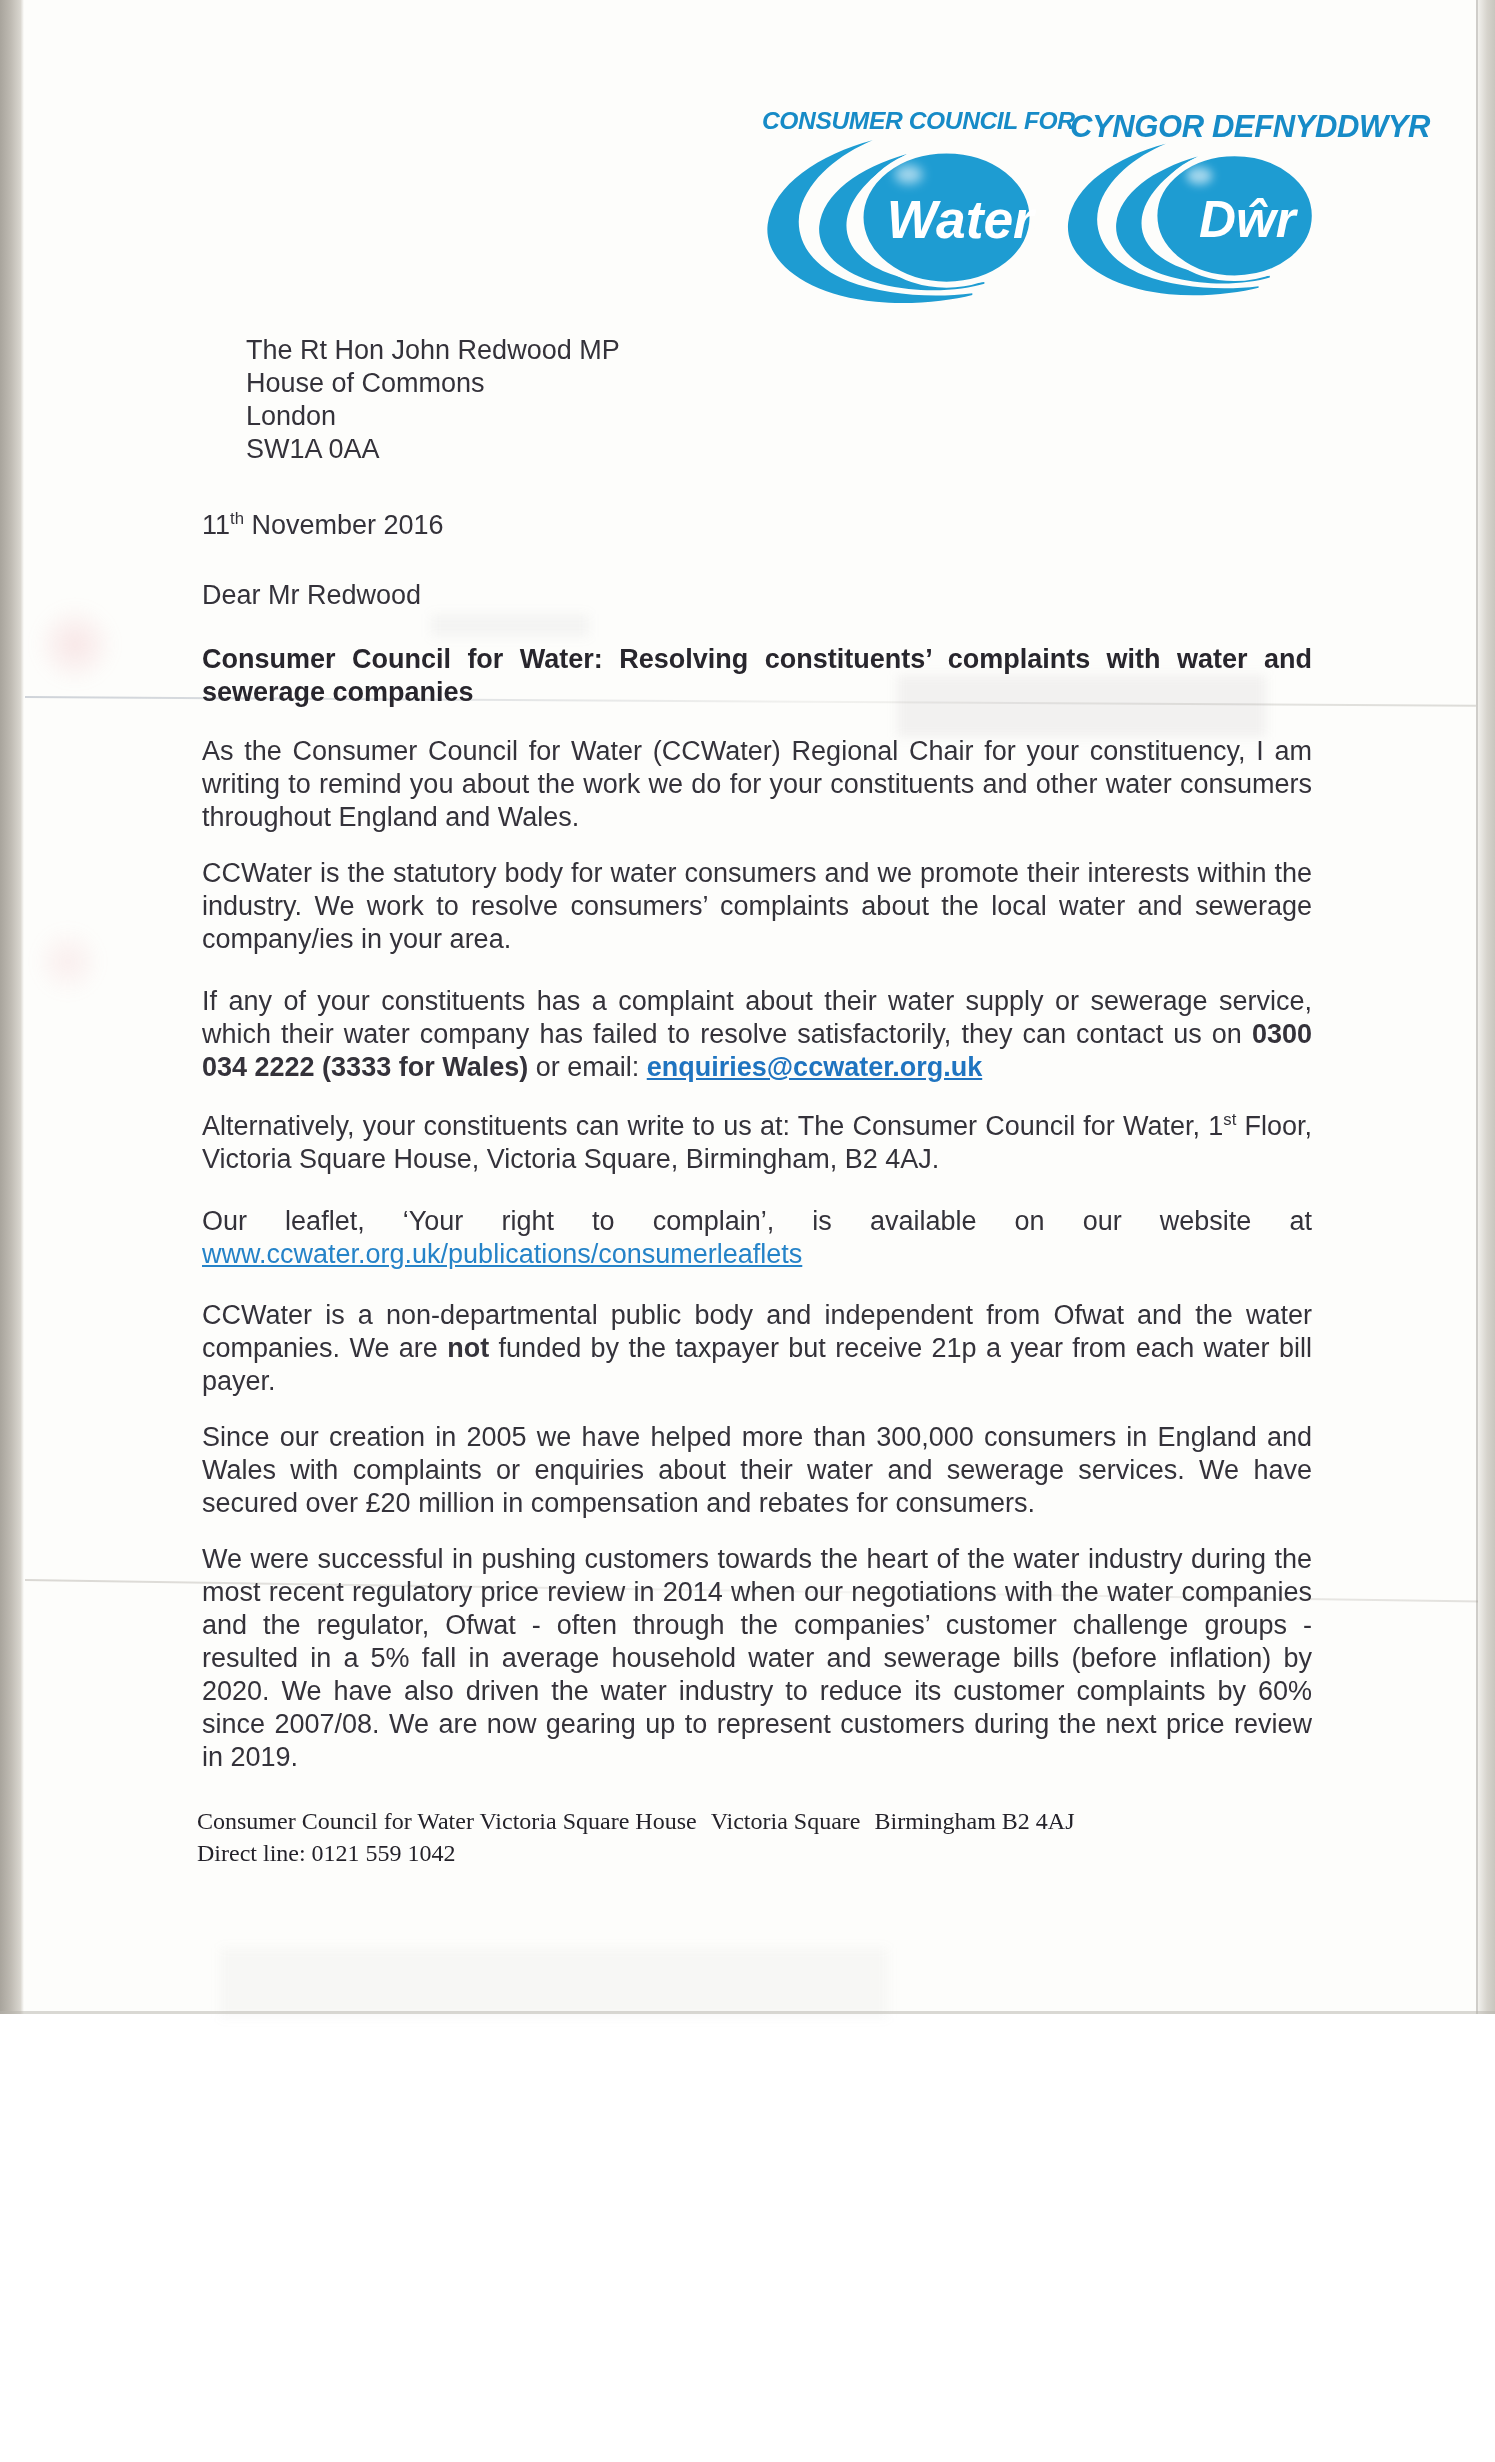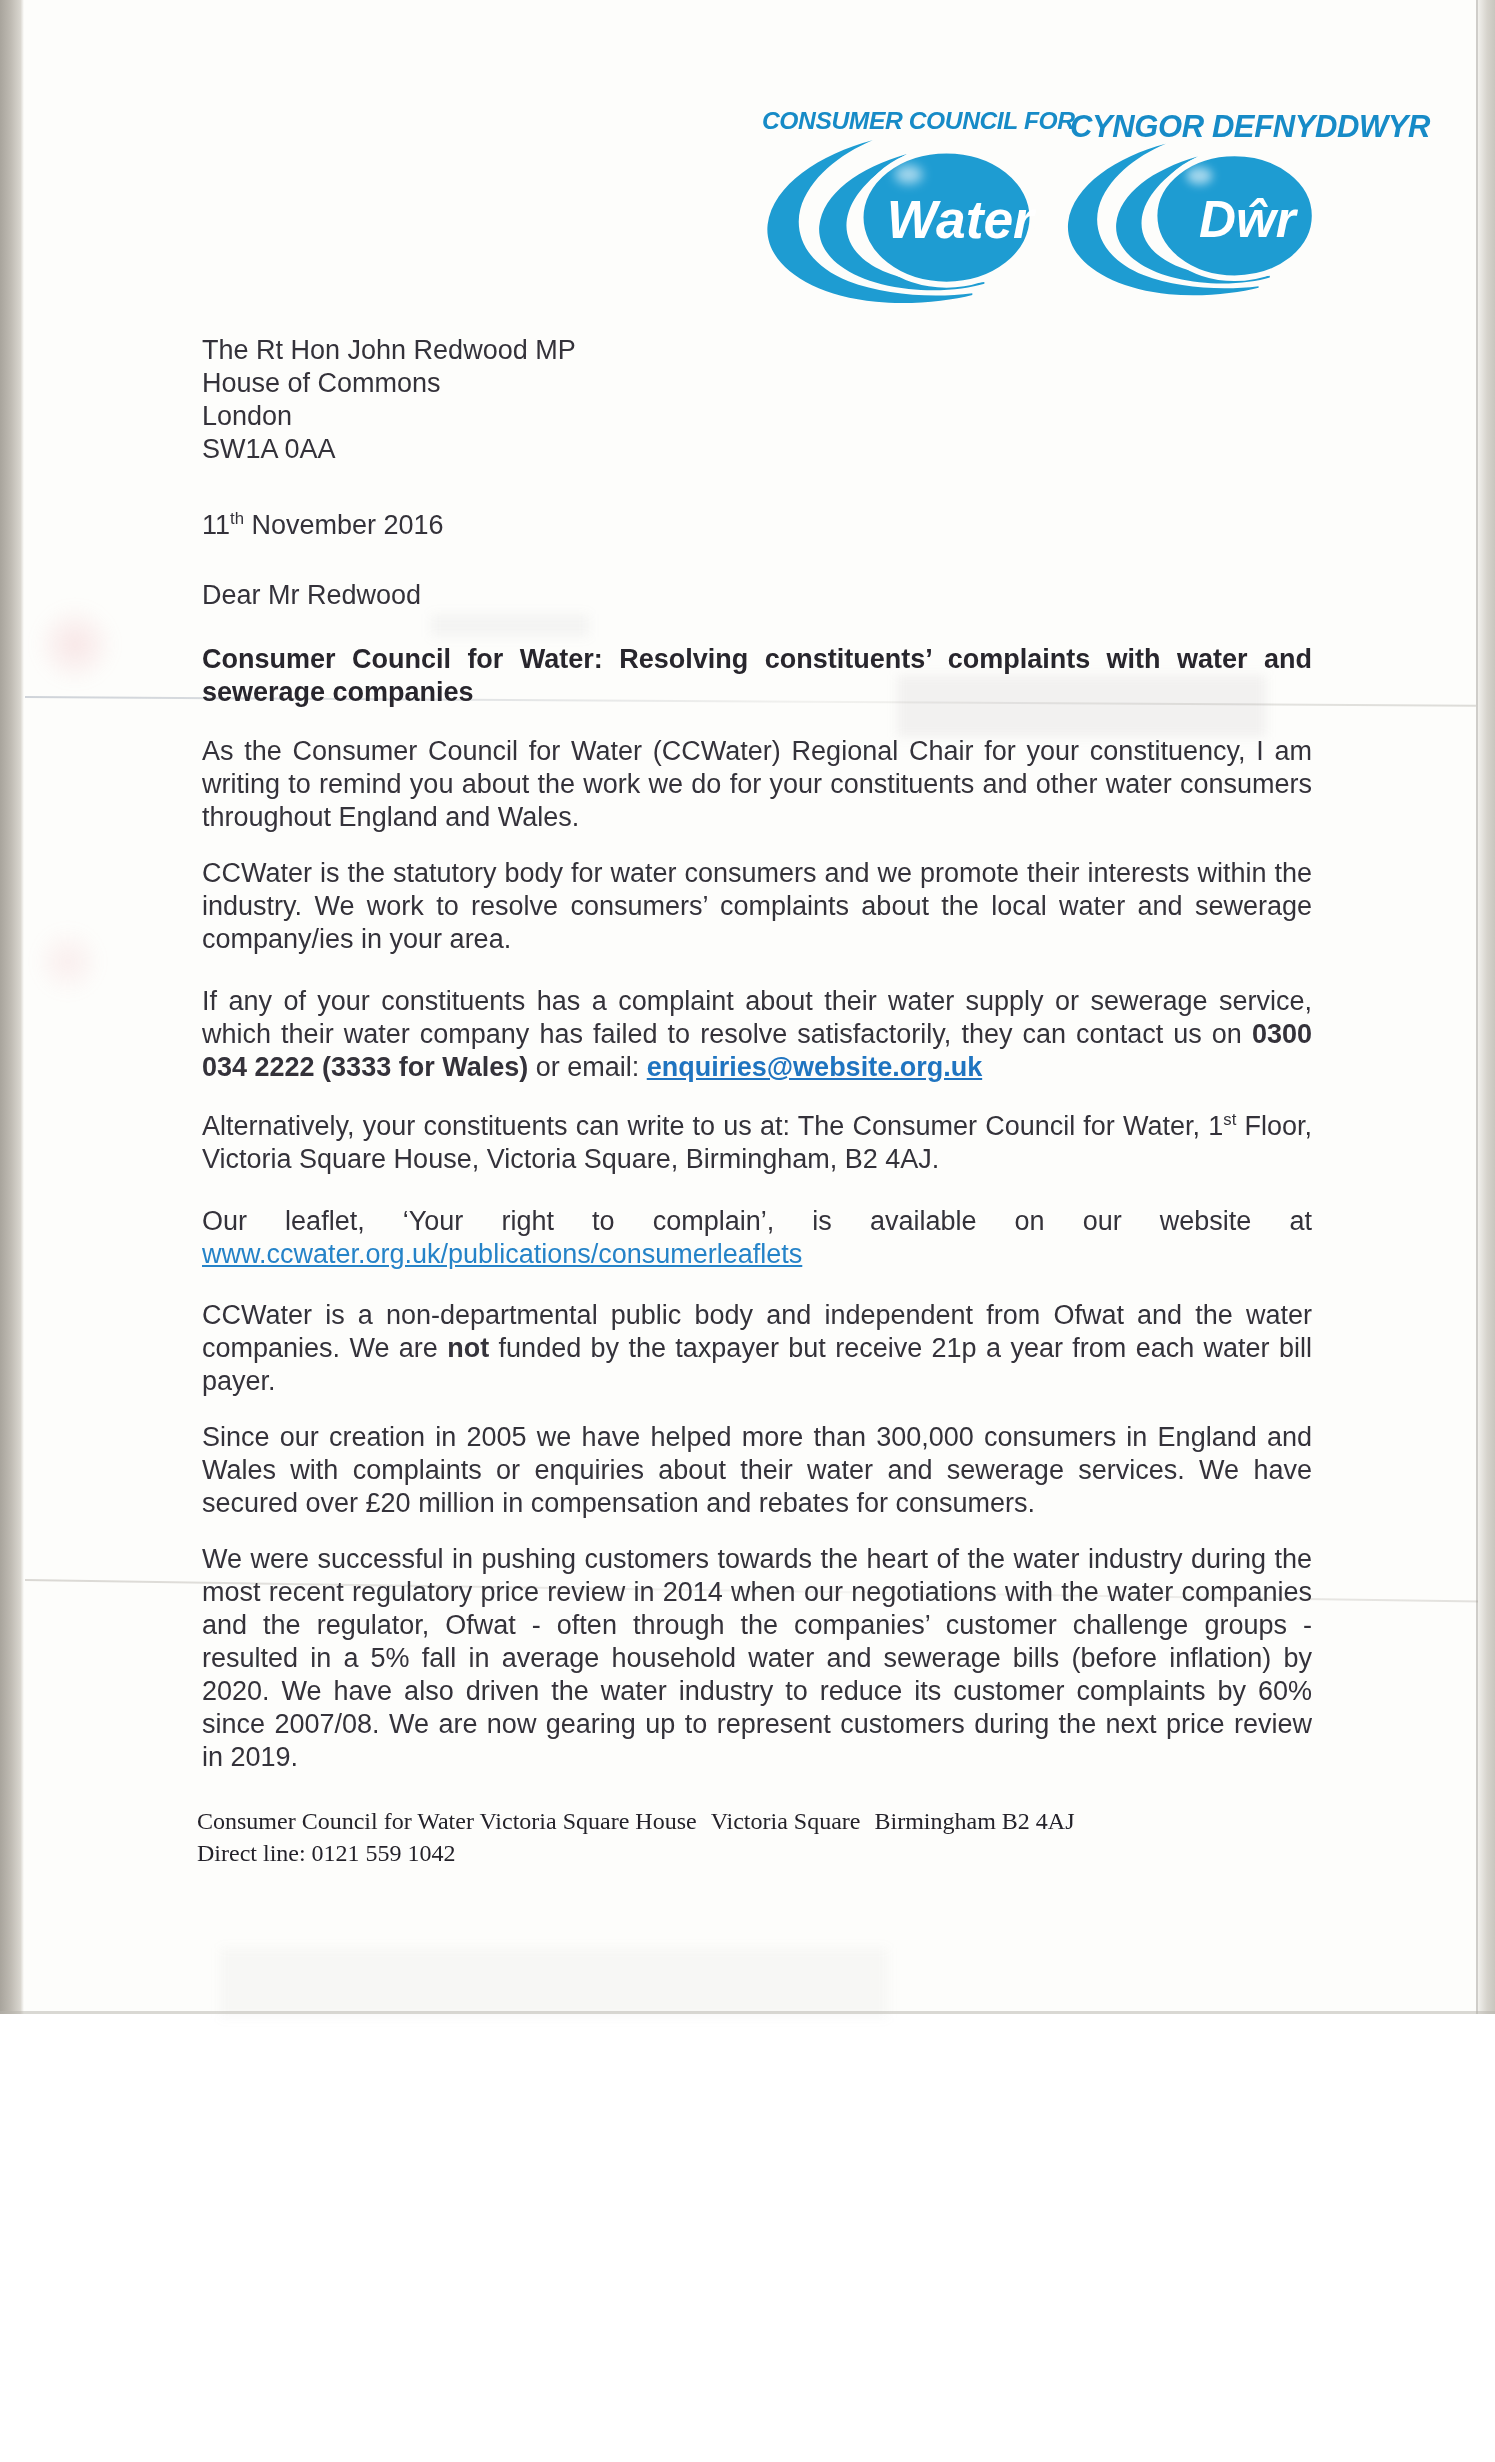--- a/index.html
+++ b/index.html
@@ -38,21 +38,21 @@
     color:#178bc7;white-space:nowrap;letter-spacing:-0.4px;
   }
   .logo-head.en{left:762px;top:107px;font-size:24.6px;}
   .logo-head.cy{left:1070px;top:109px;font-size:31px;}
   .logo-svg{position:absolute;}
   .logo-svg.en{left:755px;top:135px;width:285px;height:172px;}
   .logo-svg.cy{left:1057px;top:139px;width:264px;height:160px;}
 
   
   .block{position:absolute;left:202px;width:1110px;font-size:27px;line-height:33px;}
-  .addr{top:334px;}
+  .addr{top:334px;margin-left:44px;}
   .date-line{top:489px;margin-top:20px;}
   .salutation{top:579px;}
   .subject{top:643px;font-weight:700;color:#28262d;text-align:justify;}
   .para{text-align:justify;color:#34323a;}
   .p1{top:735px;} .p2{top:857px;} .p3{top:985px;} .p4{top:1110px;}
   .p5{top:1205px;} .p6{top:1299px;} .p7{top:1421px;} .p8{top:1543px;}
   .bold{font-weight:700;}
   sup{font-size:0.62em;line-height:0;}
   .link-email{color:#1f74c0;font-weight:700;text-decoration:underline;cursor:pointer;}
   .link-url{color:#2583c8;text-decoration:underline;cursor:pointer;}
@@ -137,21 +137,21 @@
 <div class="block date-line"><span>11</span><sup>th</sup><span> November 2016</span></div>
 
 <div class="block salutation">Dear Mr Redwood</div>
 
 <div class="block subject">Consumer Council for Water: Resolving constituents’ complaints with water and sewerage companies</div>
 
 <div class="block para p1">As the Consumer Council for Water (CCWater) Regional Chair for your constituency, I am writing to remind you about the work we do for your constituents and other water consumers throughout England and Wales.</div>
 
 <div class="block para p2">CCWater is the statutory body for water consumers and we promote their interests within the industry. We work to resolve consumers’ complaints about the local water and sewerage company/ies in your area.</div>
 
-<div class="block para p3"><span>If any of your constituents has a complaint about their water supply or sewerage service, which their water company has failed to resolve satisfactorily, they can contact us on </span><span class="bold">0300 034 2222 (3333 for Wales)</span><span> or email: </span><a class="link-email">enquiries@website.org.uk</a></div>
+<div class="block para p3"><span>If any of your constituents has a complaint about their water supply or sewerage service, which their water company has failed to resolve satisfactorily, they can contact us on </span><span class="bold">0300 034 2222 (3333 for Wales)</span><span> or email: </span><a class="link-email">enquiries@ccwater.org.uk</a></div>
 
 <div class="block para p4"><span>Alternatively, your constituents can write to us at: The Consumer Council for Water, 1</span><sup>st</sup><span> Floor, Victoria Square House, Victoria Square, Birmingham, B2 4AJ.</span></div>
 
 <div class="block para p5"><span>Our leaflet, ‘Your right to complain’, is available on our website at </span><a class="link-url">www.ccwater.org.uk/publications/consumerleaflets</a></div>
 
 <div class="block para p6"><span>CCWater is a non-departmental public body and independent from Ofwat and the water companies. We are </span><span class="bold">not</span><span> funded by the taxpayer but receive 21p a year from each water bill payer.</span></div>
 
 <div class="block para p7">Since our creation in 2005 we have helped more than 300,000 consumers in England and Wales with complaints or enquiries about their water and sewerage services. We have secured over £20 million in compensation and rebates for consumers.</div>
 
 <div class="block para p8">We were successful in pushing customers towards the heart of the water industry during the most recent regulatory price review in 2014 when our negotiations with the water companies and the regulator, Ofwat - often through the companies’ customer challenge groups - resulted in a 5% fall in average household water and sewerage bills (before inflation) by 2020. We have also driven the water industry to reduce its customer complaints by 60% since 2007/08. We are now gearing up to represent customers during the next price review in 2019.</div>

